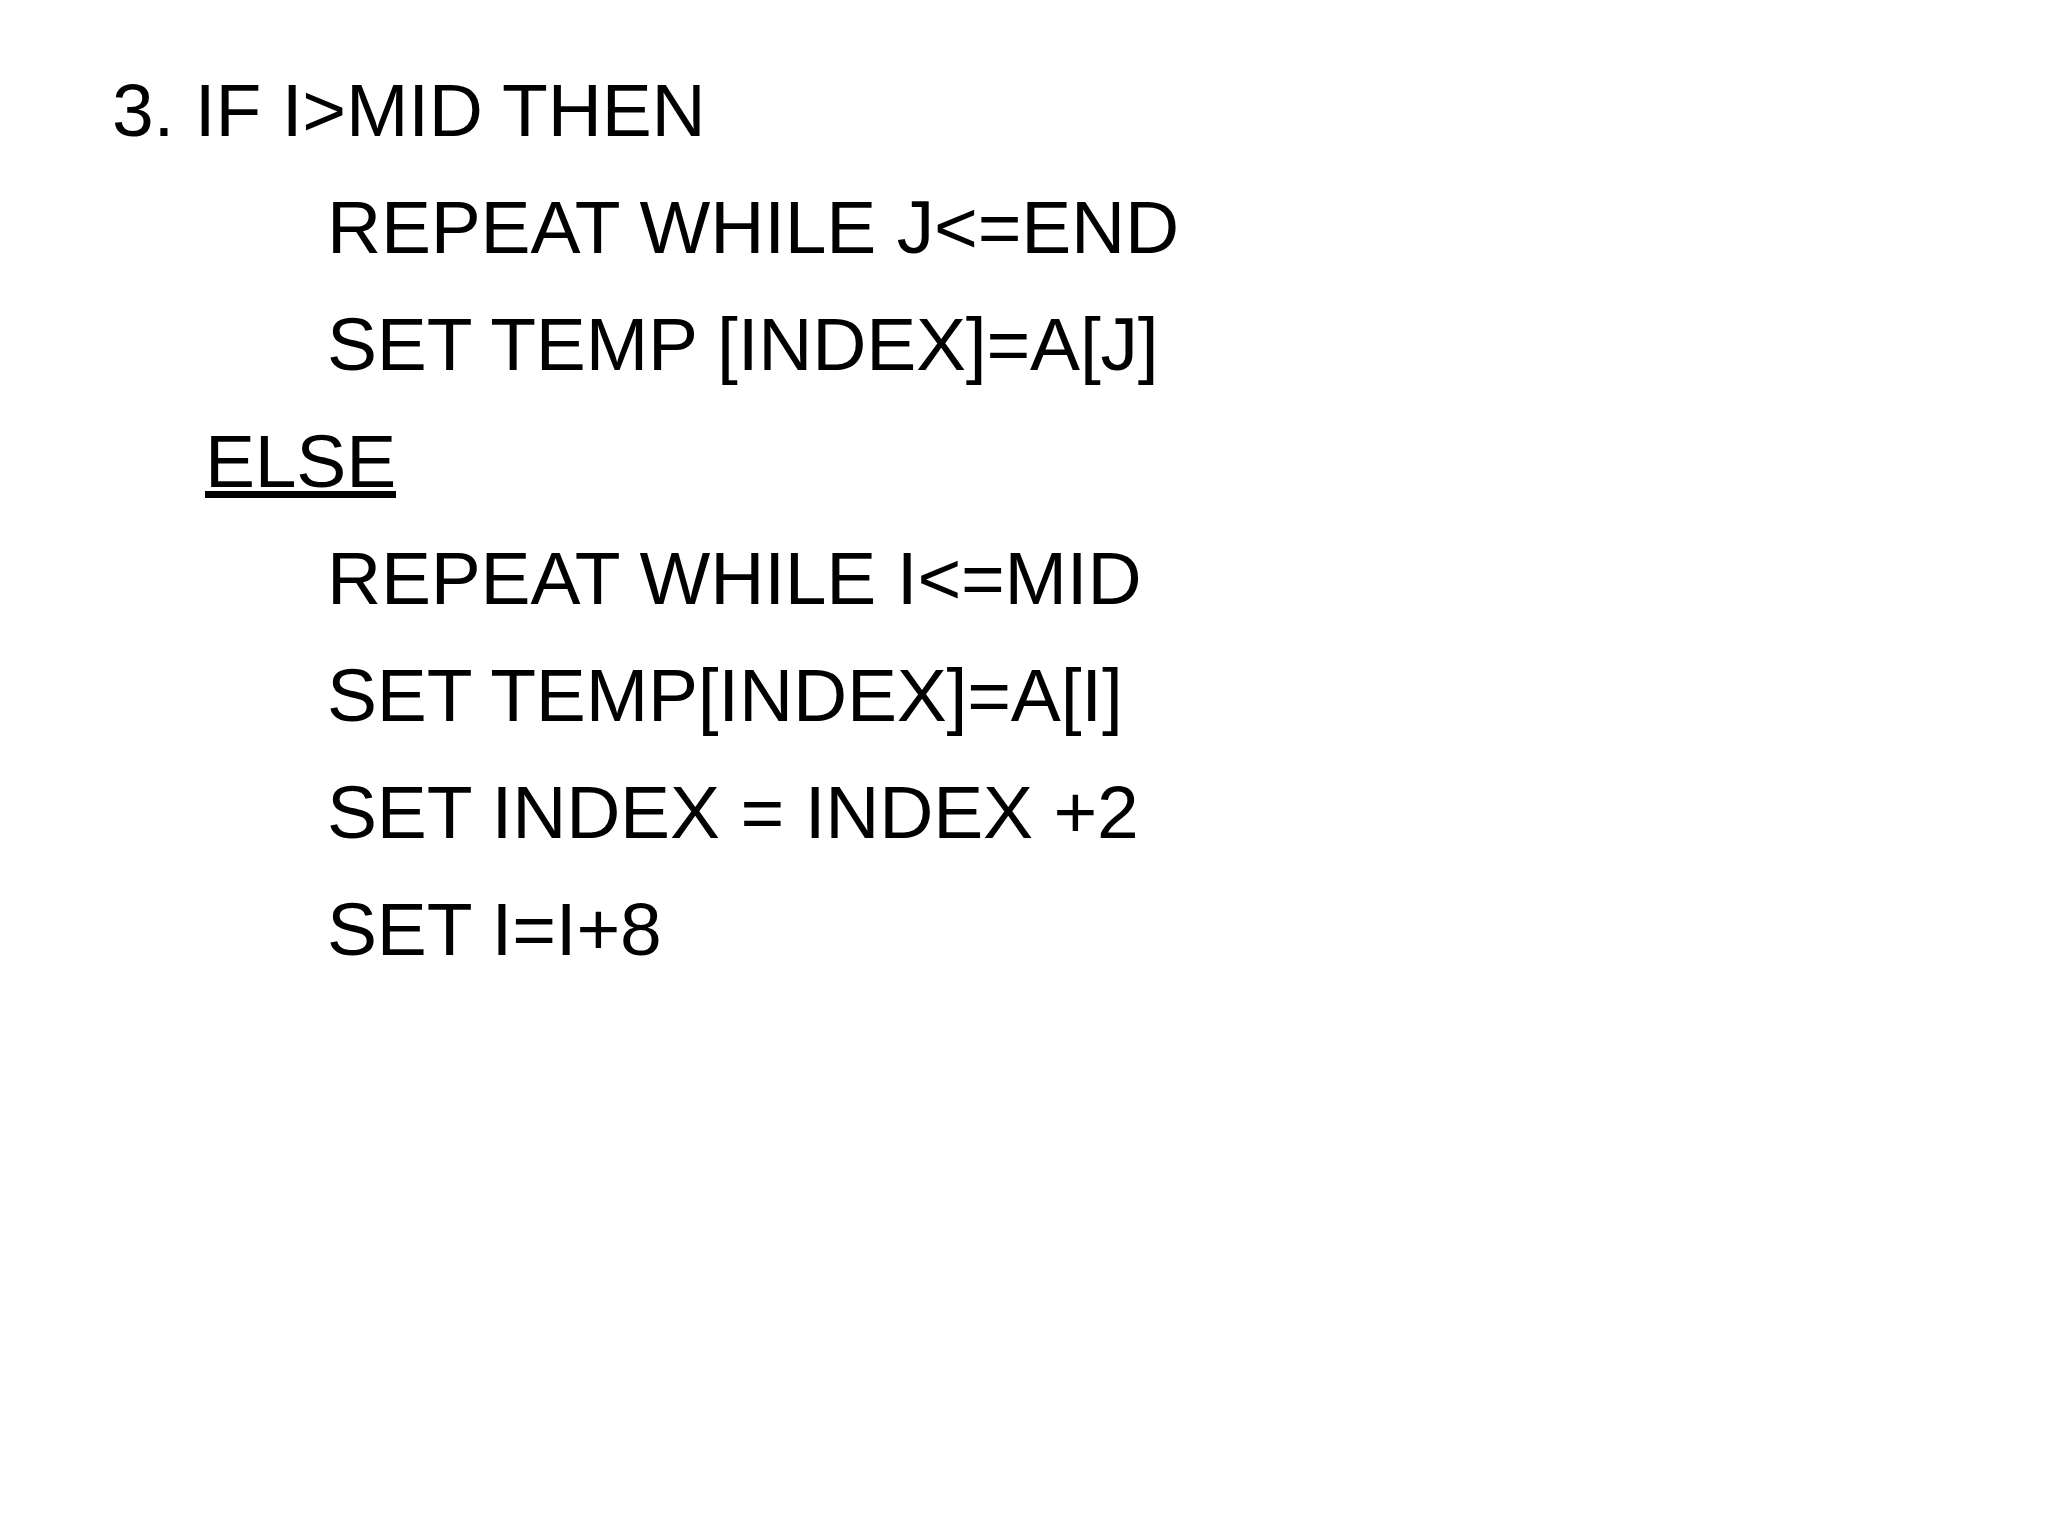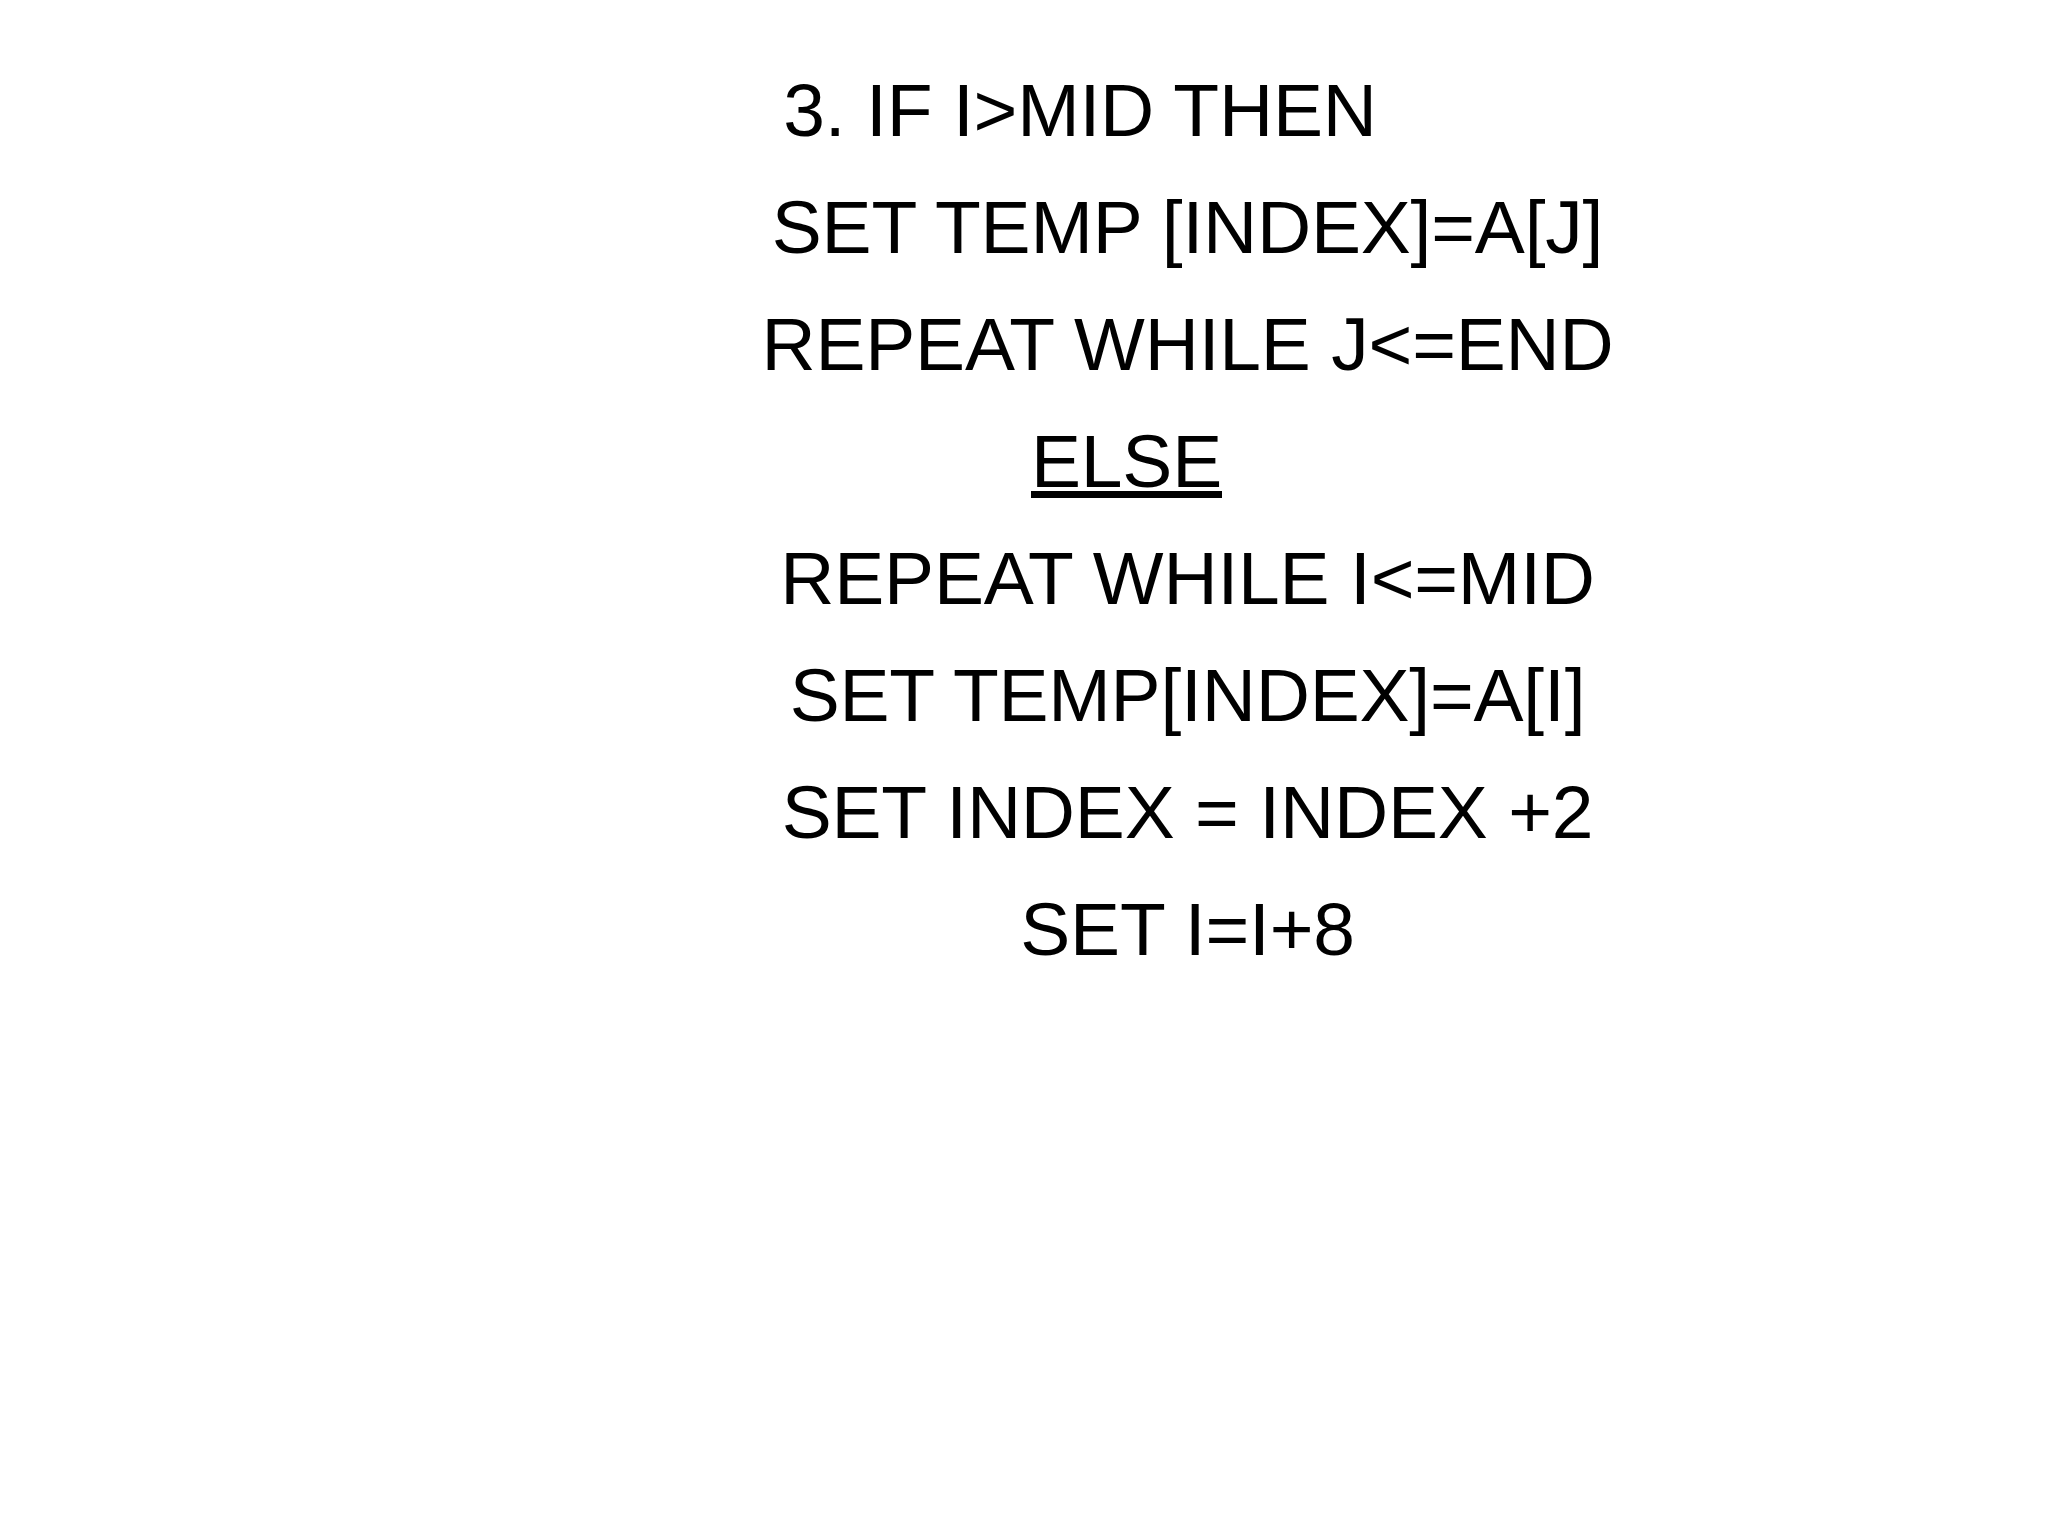--- a/index.html
+++ b/index.html
@@ -12,21 +12,20 @@
     height: 1536px;
     overflow: hidden;
     font-family: "Liberation Sans", sans-serif;
     color: #000000;
   }
   .slide {
     position: relative;
     width: 2048px;
     height: 1536px;
     background: #ffffff;
-    text-align: center;
   }
   .code-block {
     position: absolute;
     left: 0;
     top: 52px;
     width: 2048px;
   }
   .code-line {
     font-family: "Liberation Sans", sans-serif;
     font-size: 75px;
@@ -39,21 +38,21 @@
   .indent-0 { padding-left: 112px; }
   .indent-1 { padding-left: 205px; text-decoration: underline; }
   .indent-2 { padding-left: 327px; }
 </style>
 </head>
 <body>
 
 <div class="slide">
   <div class="code-block">
     <div class="code-line indent-0">3. IF I&gt;MID THEN</div>
+    <div class="code-line indent-2">REPEAT WHILE J&lt;=END</div>
     <div class="code-line indent-2">SET TEMP [INDEX]=A[J]</div>
-    <div class="code-line indent-2">REPEAT WHILE J&lt;=END</div>
     <div class="code-line indent-1">ELSE</div>
     <div class="code-line indent-2">REPEAT WHILE I&lt;=MID</div>
     <div class="code-line indent-2">SET TEMP[INDEX]=A[I]</div>
     <div class="code-line indent-2">SET INDEX = INDEX +2</div>
     <div class="code-line indent-2">SET I=I+8</div>
   </div>
 </div>
 
 </body></html>

